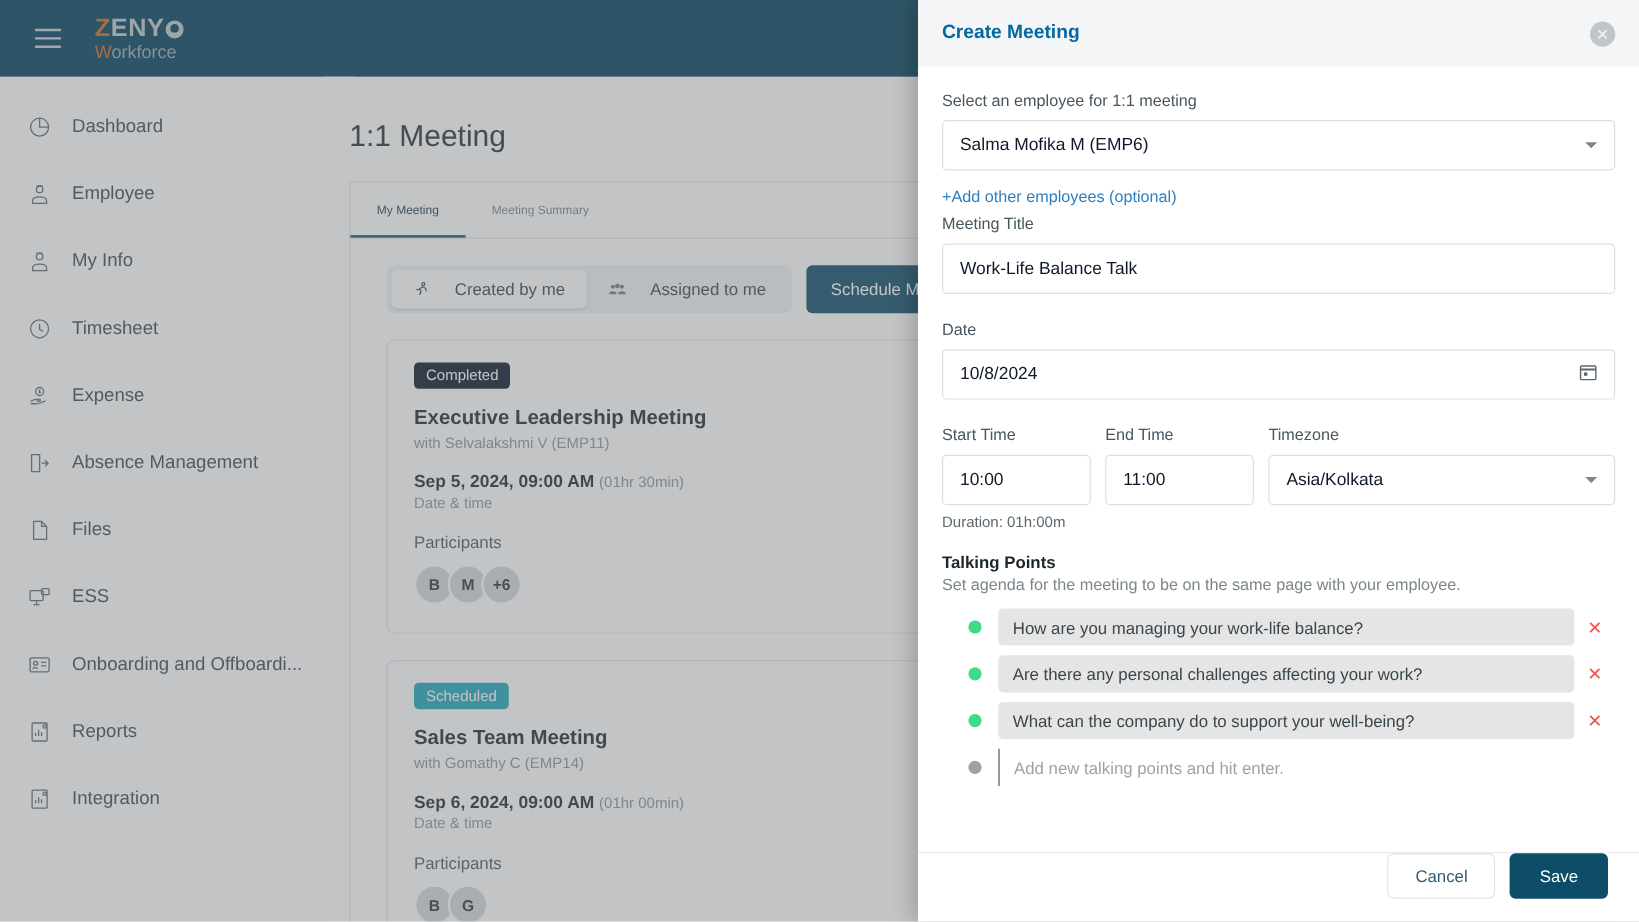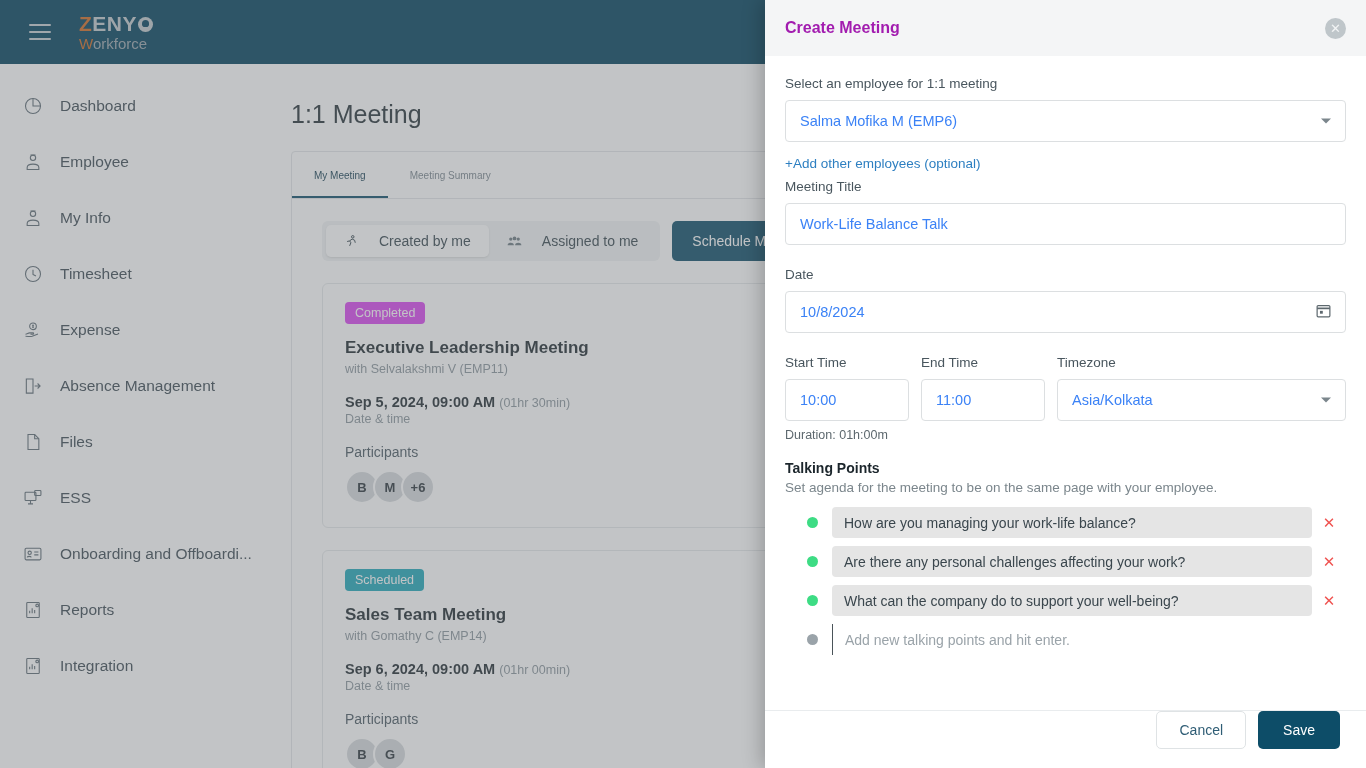--- a/index.html
+++ b/index.html
@@ -135,21 +135,21 @@
   
   #modal {
     position: absolute; top: 0; right: 0; width: 601px; height: 768px;
     background: #ffffff; box-shadow: -4px 0 18px rgba(0,0,0,.22);
     display: flex; flex-direction: column;
   }
   .modal-head {
     height: 56px; background: #f4f5f6; display:flex; align-items:center;
     padding: 0 20px 0 20px; justify-content: space-between; flex: 0 0 56px;
   }
-  .modal-title { font-size: 16px; font-weight: bold; color: #a21caf; }
+  .modal-title { font-size: 16px; font-weight: bold; color: #0369a1; }
   .close-btn {
     width: 21px; height: 21px; border-radius: 50%; background: #bfc6ca;
     display:flex; align-items:center; justify-content:center; cursor:pointer;
     color:#f2f4f5; font-size: 13px; line-height: 1;
   }
   .modal-body { flex: 1 1 auto; padding: 20px 20px 0 20px; overflow: hidden; }
   .modal-foot {
     flex: 0 0 58px; border-top: 1px solid #e9ecee;
     display: flex; align-items: flex-start; justify-content: flex-end; gap: 12px;
     padding: 0 26px;
@@ -160,21 +160,21 @@
   }
   .btn-save {
     background: #0d4d68; border: none; color: #fff; font-size: 14px;
     padding: 11px 25px; border-radius: 5px; cursor:pointer;
   }
 
   .f-label { font-size: 13.5px; color: #49565e; margin-bottom: 9px; }
   .f-label.bold { font-weight: bold; color: #1c262c; font-size: 14px; }
   .f-control {
     width: 100%; height: 42px; border: 1px solid #dcdfe1; border-radius: 4px;
-    background: #fff; font-size: 14.5px; color: #3b82f6; padding: 0 14px;
+    background: #fff; font-size: 14.5px; color: #0f172a; padding: 0 14px;
     display: flex; align-items: center; position: relative;
     font-family: "Liberation Sans", sans-serif;
   }
   .select-caret {
     position: absolute; right: 14px; top: 50%; transform: translateY(-50%);
     width: 0; height: 0; border-left: 5px solid transparent; border-right: 5px solid transparent;
     border-top: 5px solid #7b868c;
   }
   .link {
     color: #2d7fc1; font-size: 13.5px; cursor: pointer; display:inline-block;
@@ -373,21 +373,21 @@
                 <circle cx="18" cy="8" r="2.6"></circle>
                 <path d="M1 18c0-3 2.5-4 5-4s5 1 5 4zM13 18c0-3 2.5-4 5-4s5 1 5 4z"></path>
               </svg>
             <span>Assigned to me</span>
           </div>
         </div>
         <button class="primary-btn">Schedule Meeting</button>
       </div>
 
       <div class="card">
-        <span class="badge" style="background:#d946ef">Completed</span>
+        <span class="badge" style="background:#0f172a">Completed</span>
         <div class="card-title">Executive Leadership Meeting</div>
         <div class="card-sub">with Selvalakshmi V (EMP11)</div>
         <div class="card-when">
           <span>Sep 5, 2024, 09:00 AM</span>
           <span class="dur">(01hr 30min)</span>
         </div>
         <div class="card-when-label">Date &amp; time</div>
         <div class="card-row">
           <div>
             <div class="lbl">Participants</div>

